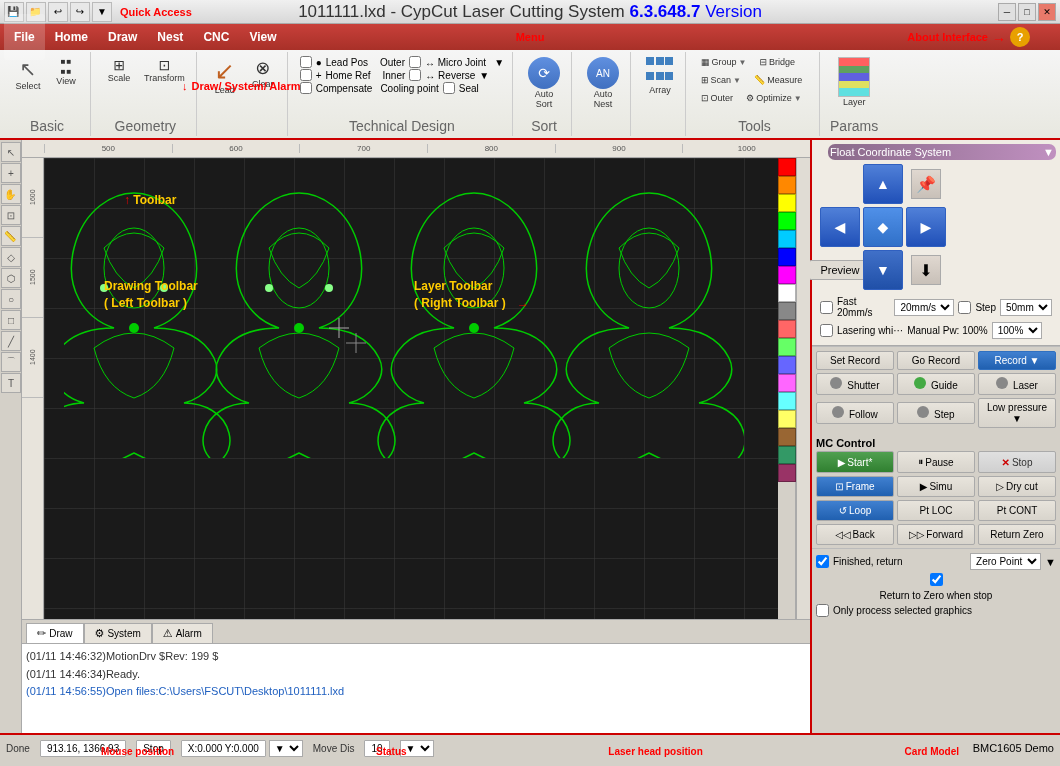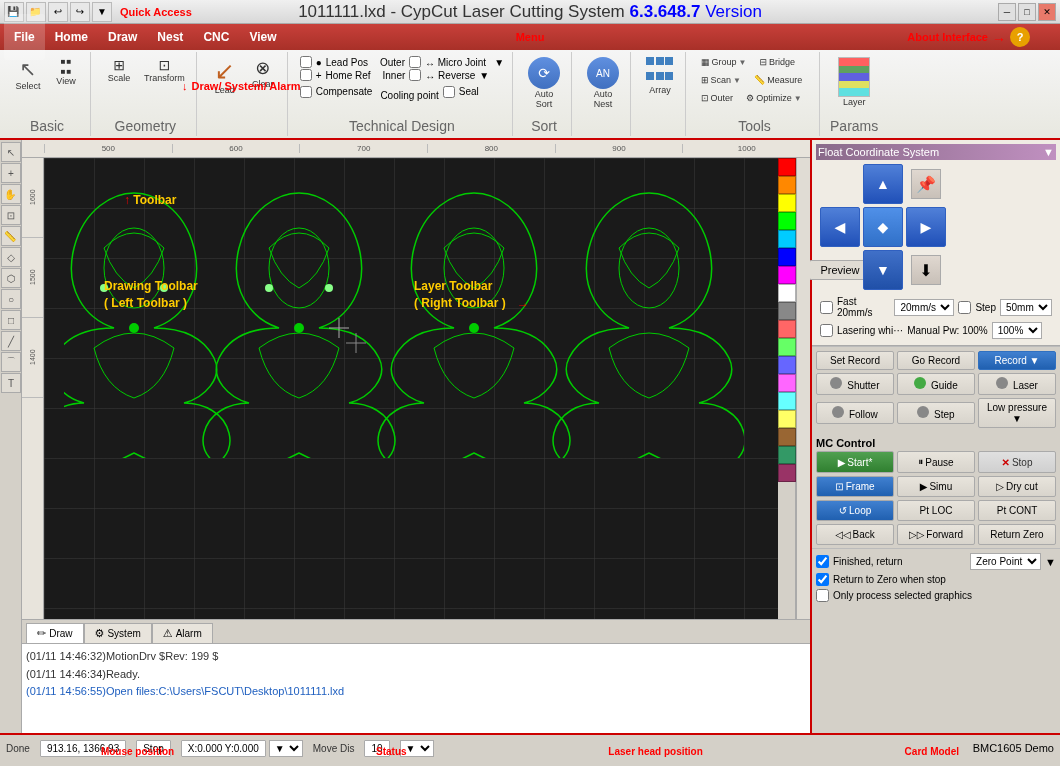--- a/index.html
+++ b/index.html
@@ -207,24 +207,25 @@
       background: #f0ece4;
       border-bottom: 1px solid #aaa;
       padding: 4px;
     }
     .float-title {
       background: linear-gradient(to right, #8a6a8a, #c090c0);
       color: white;
       text-align: center;
       padding: 2px;
       font-size: 11px;
-      border-radius: 0;
+      border-radius: 7px;
       display: flex;
       align-items: center;
       justify-content: space-between;
+      margin-left: 12px;
     }
     .arr-btn {
       background: linear-gradient(to bottom, #5080d8, #2050b8);
       color: white;
       border: 1px solid #3060c0;
       cursor: pointer;
       font-size: 14px;
       display: flex; align-items: center; justify-content: center;
       padding: 4px;
       border-radius: 2px;
@@ -452,21 +453,21 @@
         <span>+</span>
         <span style="cursor:pointer;">Home Ref</span>
         <span style="margin-left:8px;">Inner</span>
         <input type="checkbox" class="tech-cb" style="">
         <span style="cursor:pointer;">↔ Reverse</span>
         <span>▼</span>
       </div>
       <div class="tech-row">
         <input type="checkbox" class="tech-cb" style="">
         <span style="cursor:pointer;">Compensate</span>
-        <span style="margin-left:4px;margin-top:8px;">Cooling point</span>
+        <span style="margin-left:4px;">Cooling point</span>
         <input type="checkbox" class="tech-cb" style="">
         <span style="cursor:pointer;">Seal</span>
       </div>
     </div>
     <div class="toolbar-group-label">Technical Design</div>
   </div>
 
   <div class="toolbar-group">
     <div class="toolbar-items">
       <div class="tb-btn" style="flex-direction:column;">
@@ -861,21 +862,21 @@
 
     <div style="padding:4px;border-top:1px solid #bbb;">
       <div style="display:flex;align-items:center;gap:4px;margin-bottom:3px;">
         <input type="checkbox" checked="" style="">
         <label class="cb-label">Finished, return</label>
         <select class="coord-select" style="margin-left:auto;">
           <option>Zero Point</option>
         </select>
         <span>▼</span>
       </div>
-      <div style="display:flex;align-items:center;gap:4px;margin-bottom:3px;">
+      <div style="display:flex;align-items:center;gap:4px;margin-bottom:3px;flex-direction:column;">
         <input type="checkbox" checked="" style="">
         <label class="cb-label">Return to Zero when stop</label>
       </div>
       <div style="display:flex;align-items:center;gap:4px;">
         <input type="checkbox" style="">
         <label class="cb-label">Only process selected graphics</label>
       </div>
     </div>
   </div>
 </div>

